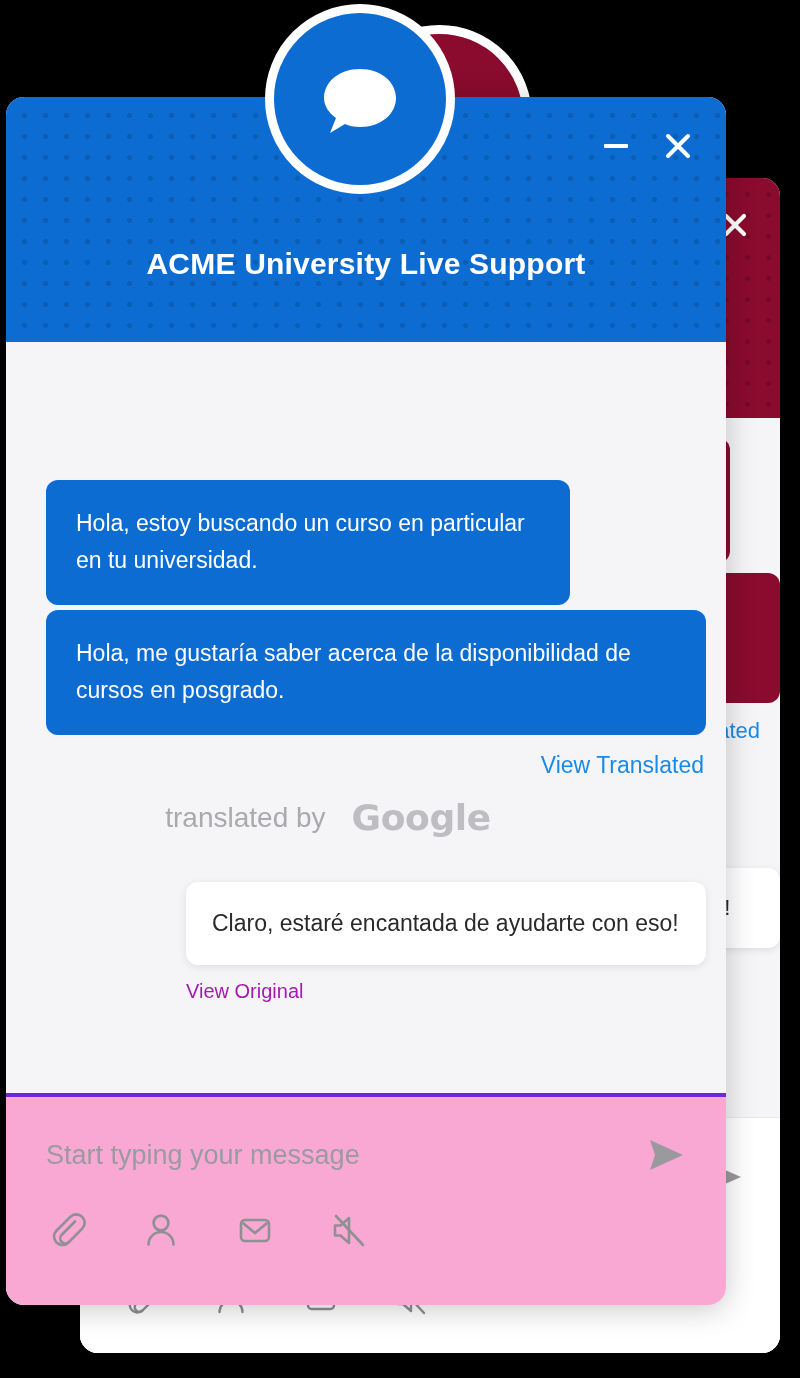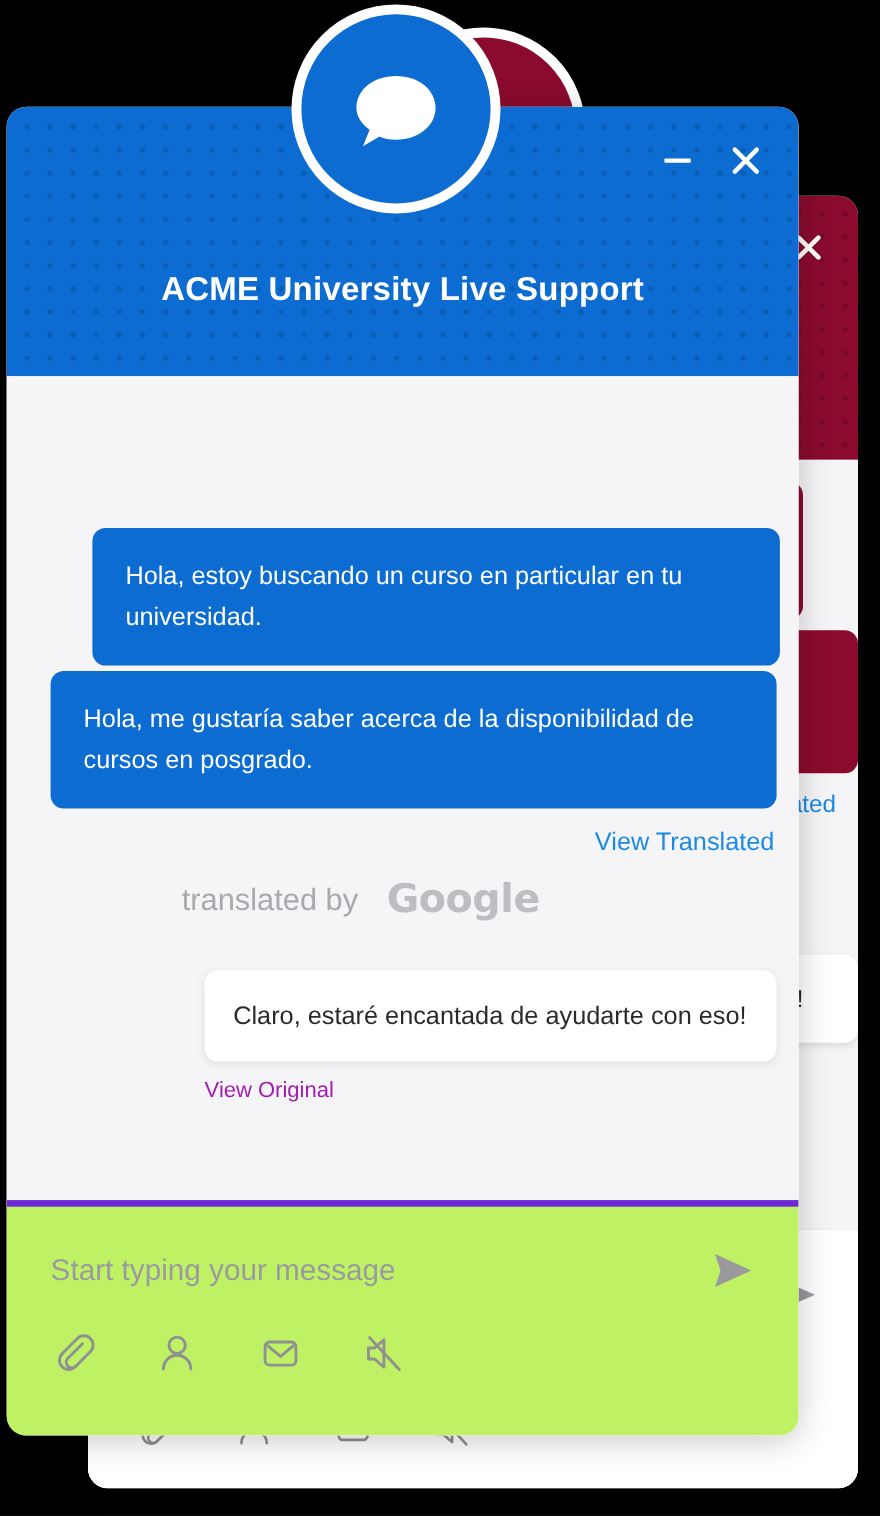--- a/index.html
+++ b/index.html
@@ -174,22 +174,21 @@
     border-radius: 12px;
     padding: 25px 30px;
     font-size: 23px;
     line-height: 1.62;
     box-sizing: border-box;
   }
   #bubble-1 {
     position: absolute;
     left: 40px;
     top: 138px;
-    width: 625px;
-    margin-left: 38px;
+    width: 524px;
   }
   #bubble-2 {
     position: absolute;
     left: 40px;
     top: 268px;
     width: 660px;
   }
   #view-translated {
     position: absolute;
     right: 22px;
@@ -243,22 +242,22 @@
     cursor: pointer;
     text-align: center;
   }
 
   
   #fg-inputbar {
     position: absolute;
     left: 0; right: 0;
     bottom: 0;
     height: 208px;
-    background: #bef264;
-    border-top: 6px solid #6d28d9;
+    background: #f9a8d4;
+    border-top: 4px solid #6d28d9;
   }
   #message-input-row {
     position: absolute;
     left: 40px;
     right: 40px;
     top: 40px;
     display: flex;
     align-items: center;
     justify-content: space-between;
   }

